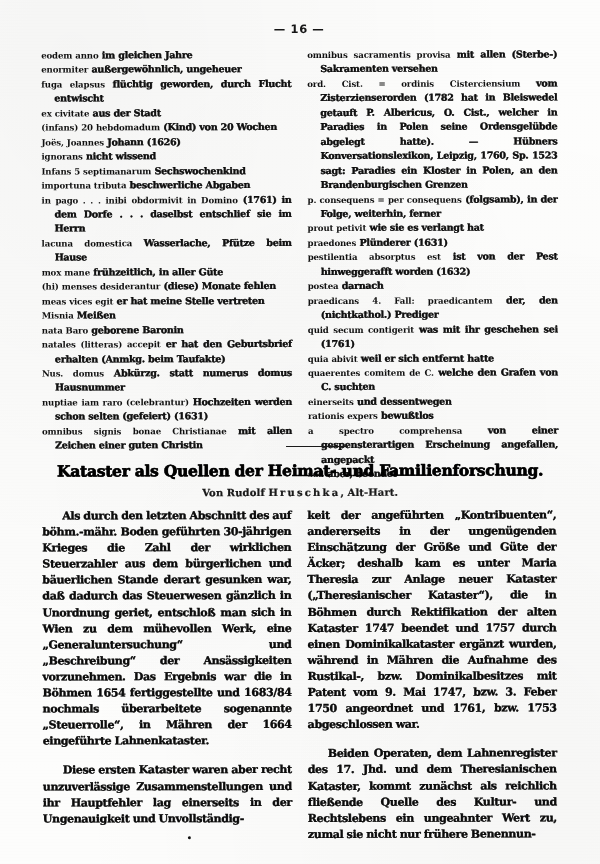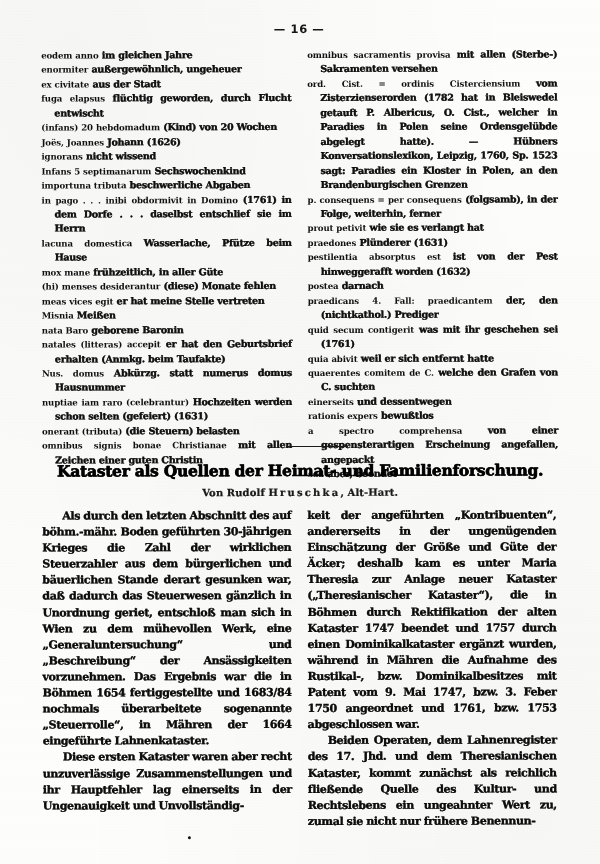--- a/index.html
+++ b/index.html
@@ -169,21 +169,21 @@
     text-align: justify;
     text-indent: 20px;
     letter-spacing: -0.35px;
     word-spacing: -0.2px;
     color: #0d0d0d;
     -webkit-text-stroke: 0.22px #000;
     text-shadow: 0.3px 0 0 rgba(0,0,0,0.5);
     hyphens: manual;
   }
   .para.cont { text-indent: 0; }
-  .para + .para { margin-top: 0; }
+  .para + .para { margin-top: 13px; }
 
   
   .foot-dot {
     position: absolute;
     left: 145px;
     top: 836px;
     width: 3px;
     height: 3px;
     background: #111;
     border-radius: 50%;
@@ -199,38 +199,37 @@
 
 <div class="content skew">
 
   <div class="folio">— 16 —</div>
 
   <div class="cols glossary">
 
     <div class="col" id="gloss-left">
         <p class="gloss-entry"><span class="lat">eodem anno</span><span class="ger"> im gleichen Jahre</span></p>
         <p class="gloss-entry"><span class="lat">enormiter</span><span class="ger"> außergewöhnlich, ungeheuer</span></p>
+        <p class="gloss-entry"><span class="lat">fuga elapsus</span><span class="ger"> flüchtig geworden, durch Flucht entwischt</span></p>
         <p class="gloss-entry"><span class="lat">ex civitate</span><span class="ger"> aus der Stadt</span></p>
-        <p class="gloss-entry"><span class="lat">fuga elapsus</span><span class="ger"> flüchtig geworden, durch Flucht entwischt</span></p>
         <p class="gloss-entry"><span class="lat">(infans) 20 hebdomadum</span><span class="ger"> (Kind) von 20 Wochen</span></p>
         <p class="gloss-entry"><span class="lat">Joës, Joannes</span><span class="ger"> Johann (1626)</span></p>
         <p class="gloss-entry"><span class="lat">ignorans</span><span class="ger"> nicht wissend</span></p>
         <p class="gloss-entry"><span class="lat">Infans 5 septimanarum</span><span class="ger"> Sechswochenkind</span></p>
         <p class="gloss-entry"><span class="lat">importuna tributa</span><span class="ger"> beschwerliche Abgaben</span></p>
         <p class="gloss-entry"><span class="lat">in pago . . . inibi obdormivit in Domino</span><span class="ger"> (1761) in dem Dorfe . . . daselbst entschlief sie im Herrn</span></p>
         <p class="gloss-entry"><span class="lat">lacuna domestica</span><span class="ger"> Wasserlache, Pfütze beim Hause</span></p>
         <p class="gloss-entry"><span class="lat">mox mane</span><span class="ger"> frühzeitlich, in aller Güte</span></p>
         <p class="gloss-entry"><span class="lat">(hi) menses desiderantur</span><span class="ger"> (diese) Monate fehlen</span></p>
         <p class="gloss-entry"><span class="lat">meas vices egit</span><span class="ger"> er hat meine Stelle vertreten</span></p>
         <p class="gloss-entry"><span class="lat">Misnia</span><span class="ger"> Meißen</span></p>
         <p class="gloss-entry"><span class="lat">nata Baro</span><span class="ger"> geborene Baronin</span></p>
         <p class="gloss-entry"><span class="lat">natales (litteras) accepit</span><span class="ger"> er hat den Geburtsbrief erhalten (Anmkg. beim Taufakte)</span></p>
         <p class="gloss-entry"><span class="lat">Nus. domus</span><span class="ger"> Abkürzg. statt numerus domus Hausnummer</span></p>
         <p class="gloss-entry"><span class="lat">nuptiae iam raro (celebrantur)</span><span class="ger"> Hochzeiten werden schon selten (gefeiert) (1631)</span></p>
-        <p class="gloss-entry"><span class="lat">onerant (tributa)</span><span class="ger"> (die Steuern) belasten</span></p>
         <p class="gloss-entry"><span class="lat">omnibus signis bonae Christianae</span><span class="ger"> mit allen Zeichen einer guten Christin</span></p>
       </div>
     <div class="col" id="gloss-right">
         <p class="gloss-entry"><span class="lat">omnibus sacramentis provisa</span><span class="ger"> mit allen (Sterbe-) Sakramenten versehen</span></p>
         <p class="gloss-entry"><span class="lat">ord. Cist. = ordinis Cisterciensium</span><span class="ger"> vom Zisterzienserorden (1782 hat in Bleiswedel getauft P. Albericus, O. Cist., welcher in Paradies in Polen seine Ordensgelübde abgelegt hatte). — Hübners Konversationslexikon, Leipzig, 1760, Sp. 1523 sagt: Paradies ein Kloster in Polen, an den Brandenburgischen Grenzen</span></p>
         <p class="gloss-entry"><span class="lat">p. consequens = per consequens</span><span class="ger"> (folgsamb), in der Folge, weiterhin, ferner</span></p>
         <p class="gloss-entry"><span class="lat">prout petivit</span><span class="ger"> wie sie es verlangt hat</span></p>
         <p class="gloss-entry"><span class="lat">praedones</span><span class="ger"> Plünderer (1631)</span></p>
         <p class="gloss-entry"><span class="lat">pestilentia absorptus est</span><span class="ger"> ist von der Pest hinweggerafft worden (1632)</span></p>
         <p class="gloss-entry"><span class="lat">postea</span><span class="ger"> darnach</span></p>

